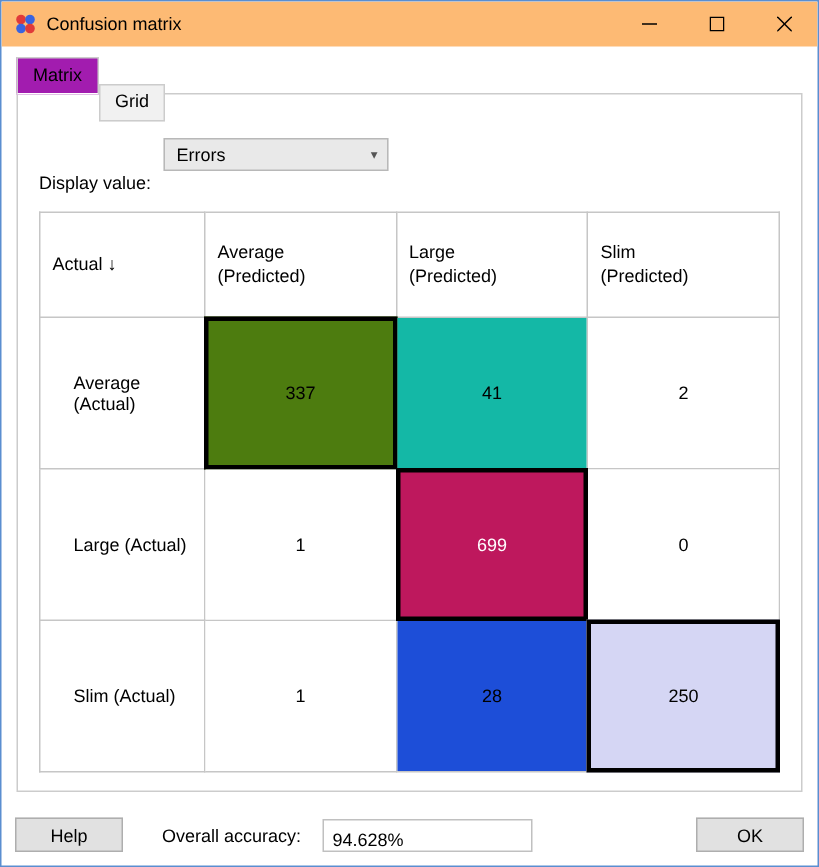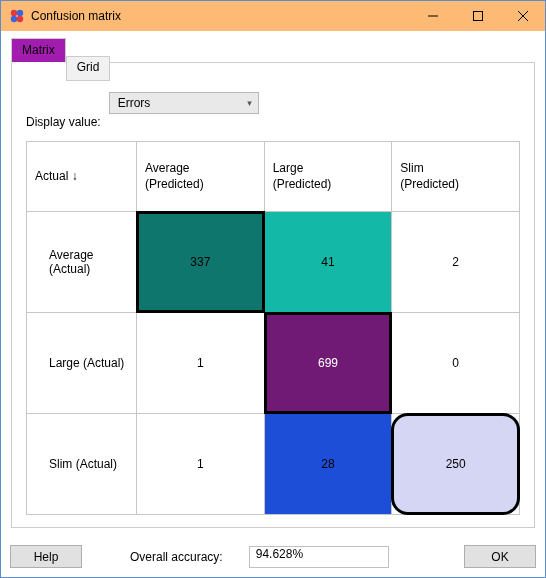--- a/index.html
+++ b/index.html
@@ -114,55 +114,55 @@
     align-items: center;
     justify-content: center;
   }
   .diag .cell-inner {
     border: 3px solid #000;
     margin: -1px;
     height: calc(100% + 2px);
     width: calc(100% + 2px);
   }
   .matrix td { padding: 0; position: relative; }
-  .c337 { background: #0f766e; }
+  .c337 { background: #4d7c0f; }
   .c41  { background: #14b8a6; }
   .c2   { background: #ffffff; }
   .c1   { background: #ffffff; }
-  .c699 { background: #701a75; color: #fff; }
+  .c699 { background: #be185d; color: #fff; }
   .c0   { background: #ffffff; }
   .c28  { background: #1d4ed8; }
-  .c250 { background: #d5d6f4; border-radius: 17px; }
+  .c250 { background: #d5d6f4; }
 
   .bottombar {
     position: absolute;
     left: 10px; right: 10px;
     bottom: 10px;
     display: flex;
     align-items: center;
-    gap: 26px;
+    gap: 14px;
   }
   .btn {
     min-width: 72px;
     height: 23px;
     border: 1px solid #aeaeae;
     background: #e1e1e1;
     display: flex;
     align-items: center;
     justify-content: center;
     padding: 0 10px;
   }
-  .accuracy-label { margin-left: 22px; }
+  .accuracy-label { margin-left: 12px; }
   .accuracy-field {
     border: 1px solid #c0c0c0;
     height: 22px;
     width: 140px;
     padding: 0 6px;
     display: flex;
-    align-items: flex-start;
+    align-items: flex-end;
     background: #fff;
   }
   .bottombar .grow { flex: 1; }
 </style>
 </head>
 <body>
 
 <div class="titlebar">
   <span class="app-icon">
     <svg width="16" height="16" viewBox="0 0 16 16">

